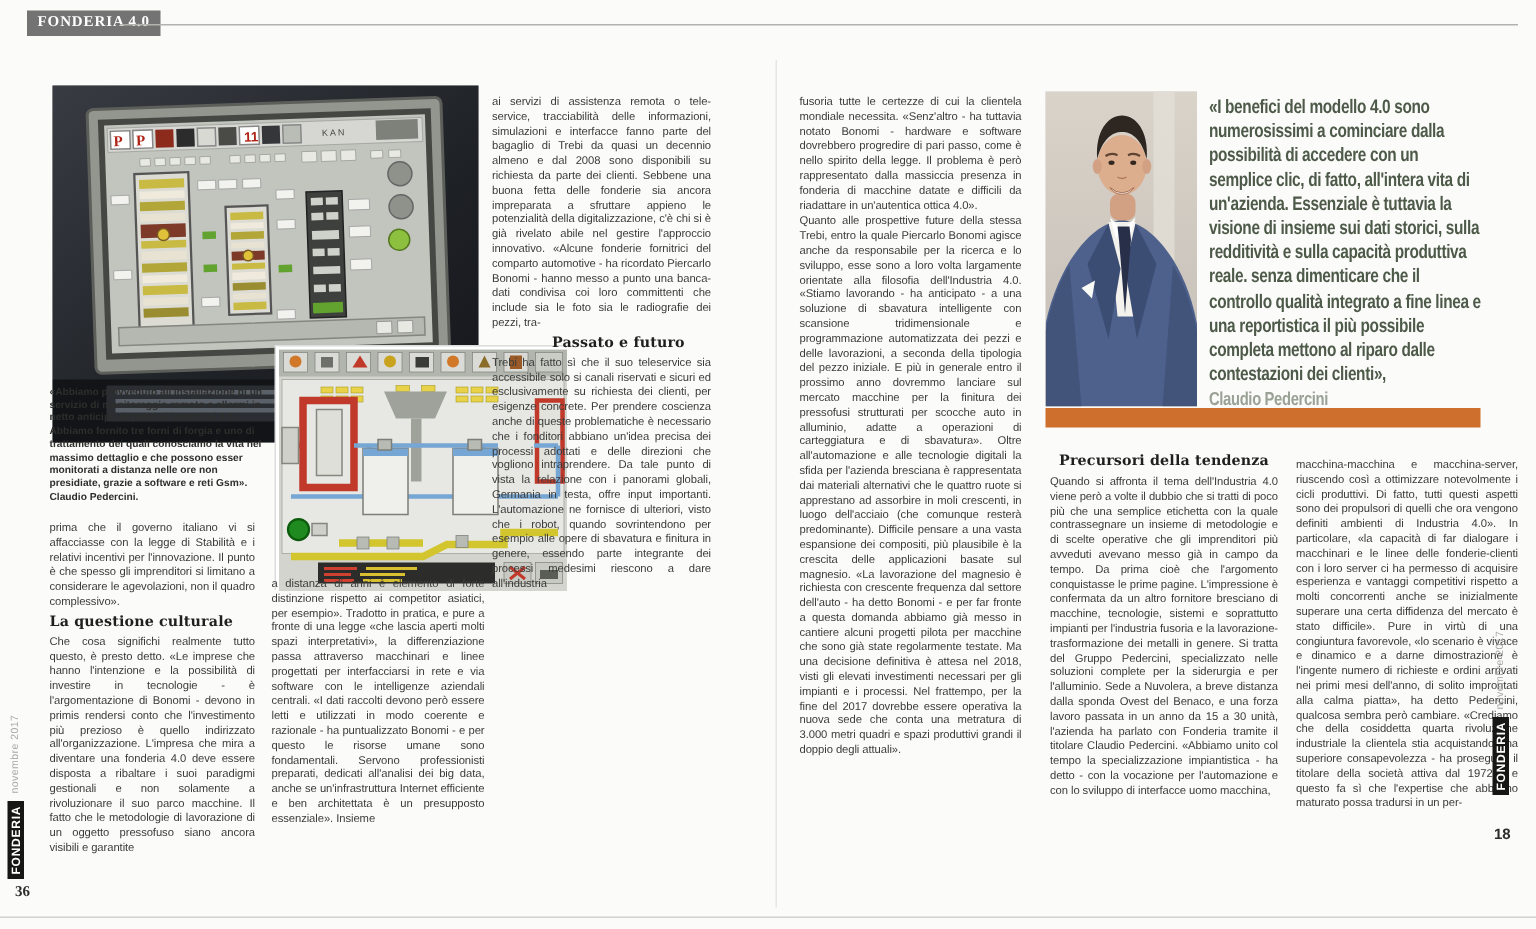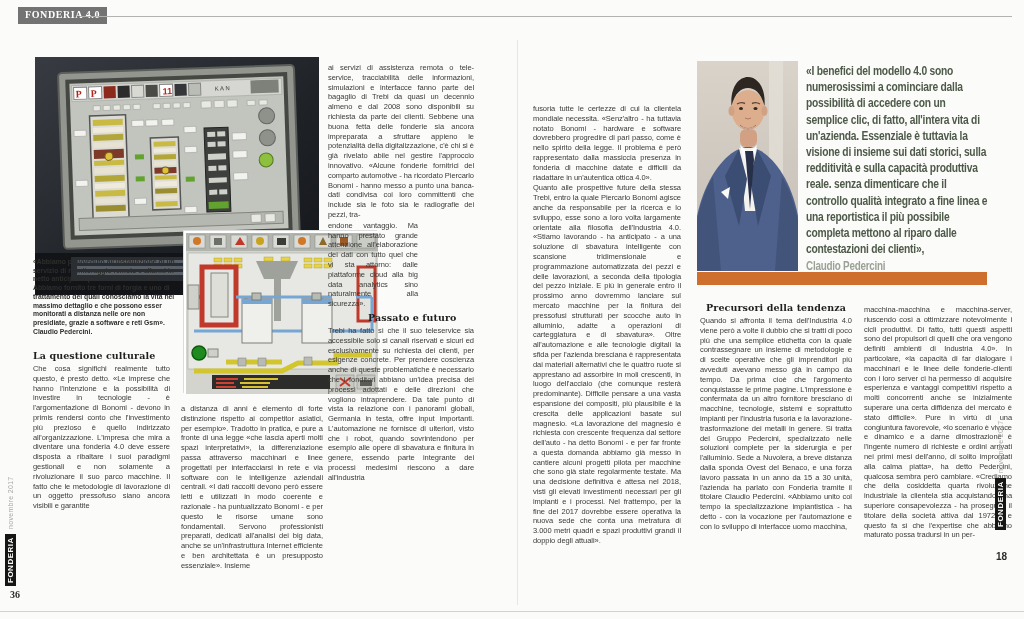--- a/index.html
+++ b/index.html
@@ -292,36 +292,36 @@
     <rect x="150" y="142" width="18" height="14" fill="#c8c9c3" stroke="#83857f" stroke-width=".5"></rect>
     <path d="M154,145 l10,8 m0,-8 l-10,8" stroke="#c0392b" stroke-width="2"></path>
     <rect x="171" y="142" width="18" height="14" fill="#c8c9c3" stroke="#83857f" stroke-width=".5"></rect>
     <rect x="174" y="147" width="12" height="6" fill="#5a5c56"></rect>
   </svg>
 </div>
 
 <div class="caption">«Abbiamo provveduto all'installazione di un servizio di monitoraggio remoto e allarmi in netto anticipo rispetto al boom del 4.0. Abbiamo fornito tre forni di forgia e uno di trattamento dei quali conosciamo la vita nel massimo dettaglio e che possono esser monitorati a distanza nelle ore non presidiate, grazie a software e reti Gsm». Claudio Pedercini.</div>
 
 <div class="col" style="left:33px;top:347px;width:137px;">
+  <p>prima che il governo italiano vi si affacciasse con la legge di Stabilità e i relativi incentivi per l'innovazione. Il punto è che spesso gli imprenditori si limitano a considerare le agevolazioni, non il quadro complessivo».</p>
   <div class="subhead">La questione culturale</div>
   <p>Che cosa significhi realmente tutto questo, è presto detto. «Le imprese che hanno l'intenzione e la possibilità di investire in tecnologie - è l'argomentazione di Bonomi - devono in primis rendersi conto che l'investimento più prezioso è quello indirizzato all'organizzazione. L'impresa che mira a diventare una fonderia 4.0 deve essere disposta a ribaltare i suoi paradigmi gestionali e non solamente a rivoluzionare il suo parco macchine. Il fatto che le metodologie di lavorazione di un oggetto pressofuso siano ancora visibili e garantite</p>
 </div>
 
-<div class="col" style="left:181px;top:404px;width:142px;">
+<div class="col" style="left:181px;top:384px;width:142px;">
   <p>a distanza di anni è elemento di forte distinzione rispetto ai competitor asiatici, per esempio». Tradotto in pratica, e pure a fronte di una legge «che lascia aperti molti spazi interpretativi», la differenziazione passa attraverso macchinari e linee progettati per interfacciarsi in rete e via software con le intelligenze aziendali centrali. «I dati raccolti devono però essere letti e utilizzati in modo coerente e razionale - ha puntualizzato Bonomi - e per questo le risorse umane sono fondamentali. Servono professionisti preparati, dedicati all'analisi dei big data, anche se un'infrastruttura Internet efficiente e ben architettata è un presupposto essenziale». Insieme</p>
 </div>
 
 <div class="col" style="left:328px;top:63px;width:146px;">
   <p>ai servizi di assistenza remota o tele-service, tracciabilità delle informazioni, simulazioni e interfacce fanno parte del bagaglio di Trebi da quasi un decennio almeno e dal 2008 sono disponibili su richiesta da parte dei clienti. Sebbene una buona fetta delle fonderie sia ancora impreparata a sfruttare appieno le potenzialità della digitalizzazione, c'è chi si è già rivelato abile nel gestire l'approccio innovativo. «Alcune fonderie fornitrici del comparto automotive - ha ricordato Piercarlo Bonomi - hanno messo a punto una banca-dati condivisa coi loro committenti che include sia le foto sia le radiografie dei pezzi, tra-</p>
-  <p class="wrap-narrow">endone vantaggio. Ma hanno prestato grande attenzione all'elaborazione dei dati con tutto quel che vi sta attorno: dalle piattaforme cloud alla big data analytics sino naturalmente alla sicurezza».</p>
   <div class="subhead" style="margin-left:40px;">Passato e futuro</div>
   <p>Trebi ha fatto sì che il suo teleservice sia accessibile solo si canali riservati e sicuri ed esclusivamente su richiesta dei clienti, per esigenze concrete. Per prendere coscienza anche di queste problematiche è necessario che i fonditori abbiano un'idea precisa dei processi adottati e delle direzioni che vogliono intraprendere. Da tale punto di vista la relazione con i panorami globali, Germania in testa, offre input importanti. L'automazione ne fornisce di ulteriori, visto che i robot, quando sovrintendono per esempio alle opere di sbavatura e finitura in genere, essendo parte integrante dei processi medesimi riescono a dare all'industria</p>
 </div>
 
-<div class="col" style="left:533px;top:63px;width:148px;margin-top:41px;">
+<div class="col" style="left:533px;top:63px;width:148px;">
   <p>fusoria tutte le certezze di cui la clientela mondiale necessita. «Senz'altro - ha tuttavia notato Bonomi - hardware e software dovrebbero progredire di pari passo, come è nello spirito della legge. Il problema è però rappresentato dalla massiccia presenza in fonderia di macchine datate e difficili da riadattare in un'autentica ottica 4.0».</p>
   <p>Quanto alle prospettive future della stessa Trebi, entro la quale Piercarlo Bonomi agisce anche da responsabile per la ricerca e lo sviluppo, esse sono a loro volta largamente orientate alla filosofia dell'Industria 4.0. «Stiamo lavorando - ha anticipato - a una soluzione di sbavatura intelligente con scansione tridimensionale e programmazione automatizzata dei pezzi e delle lavorazioni, a seconda della tipologia del pezzo iniziale. E più in generale entro il prossimo anno dovremmo lanciare sul mercato macchine per la finitura dei pressofusi strutturati per scocche auto in alluminio, adatte a operazioni di carteggiatura e di sbavatura». Oltre all'automazione e alle tecnologie digitali la sfida per l'azienda bresciana è rappresentata dai materiali alternativi che le quattro ruote si apprestano ad assorbire in moli crescenti, in luogo dell'acciaio (che comunque resterà predominante). Difficile pensare a una vasta espansione dei compositi, più plausibile è la crescita delle applicazioni basate sul magnesio. «La lavorazione del magnesio è richiesta con crescente frequenza dal settore dell'auto - ha detto Bonomi - e per far fronte a questa domanda abbiamo già messo in cantiere alcuni progetti pilota per macchine che sono già state regolarmente testate. Ma una decisione definitiva è attesa nel 2018, visti gli elevati investimenti necessari per gli impianti e i processi. Nel frattempo, per la fine del 2017 dovrebbe essere operativa la nuova sede che conta una metratura di 3.000 metri quadri e spazi produttivi grandi il doppio degli attuali».</p>
 </div>
 
 <div class="photo portrait-photo abs">
   <svg width="101" height="210" viewBox="0 0 101 210">
     <defs>
       <linearGradient id="wall" x1="0" y1="0" x2="0" y2="1">
         <stop offset="0" stop-color="#d9d3ca"></stop>
           <stop offset="1" stop-color="#c3bdb5"></stop>

